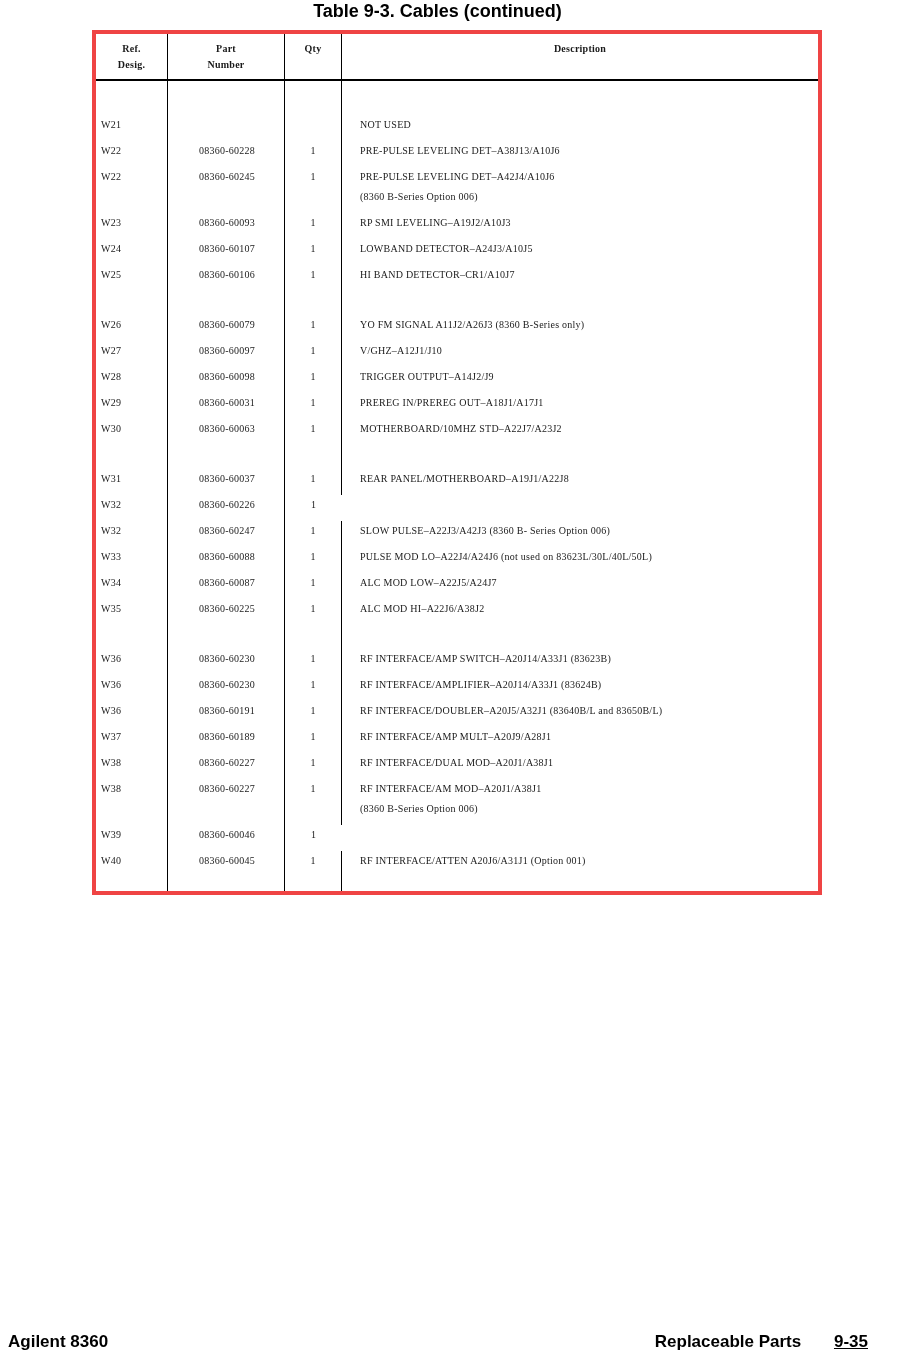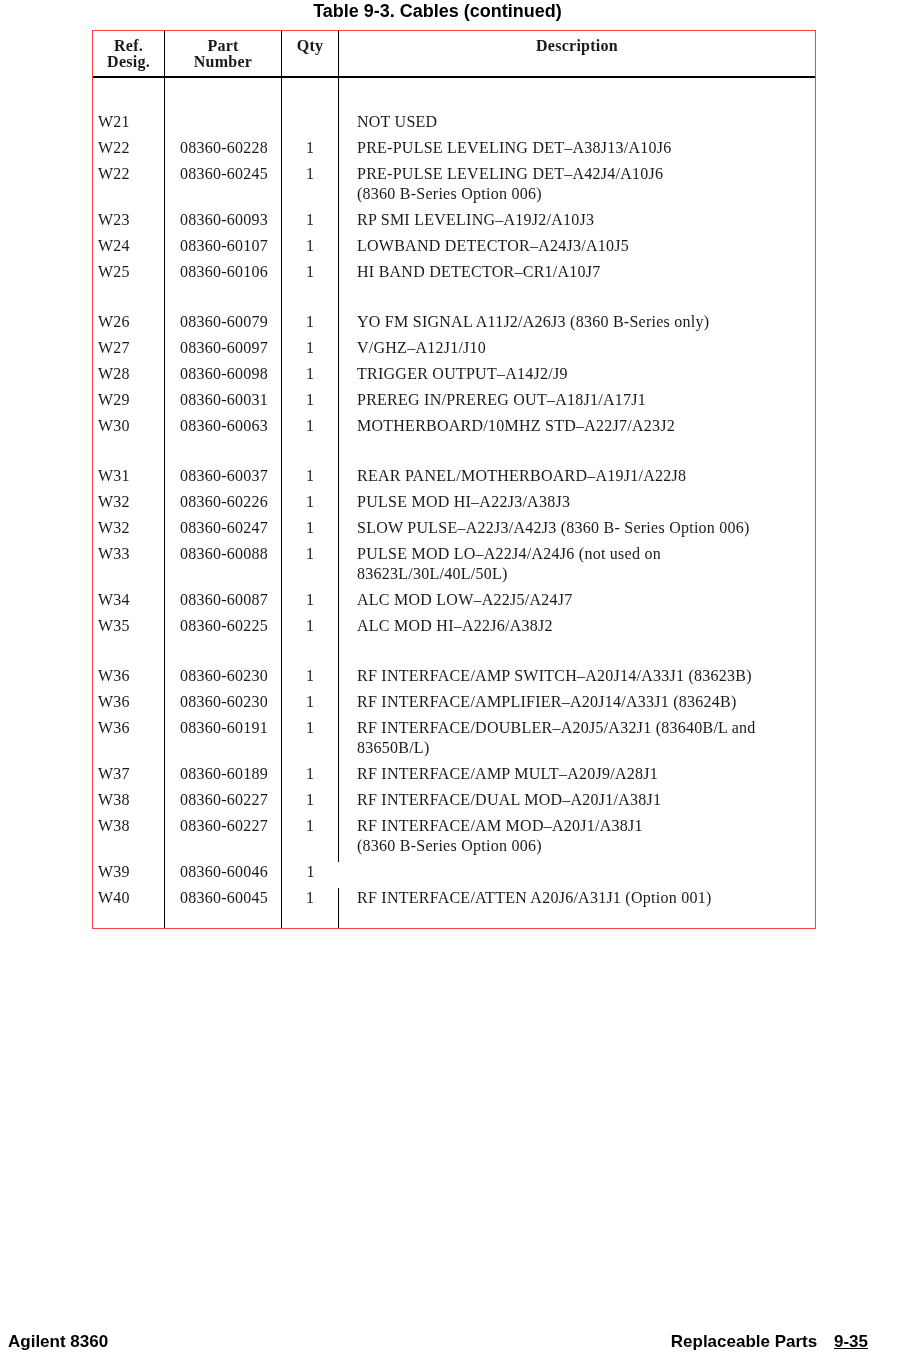--- a/index.html
+++ b/index.html
@@ -20,23 +20,23 @@
     font-family: "Liberation Sans", sans-serif;
     font-weight: 700;
     font-size: 18px;
     letter-spacing: 0px;
     color: #000;
   }
   .parts-table {
     position: absolute;
     left: 92px; top: 30px;
     width: 722px;
-    border: 1px solid #ef4444;
+    border: 4px solid #ef4444;
     font-family: "Liberation Serif", "DejaVu Serif", serif;
-    font-size: 16px;
+    font-size: 10px;
     letter-spacing: 0.25px;
     color: #1a1a1a;
     background: var(--paper, #fff);
   }
   .thead, .trow {
     display: grid;
     grid-template-columns: 72px 117px 57px 1fr;
   }
   .thead {
     border-bottom: 2px solid #000;
@@ -64,21 +64,21 @@
     position: absolute;
     left: 8px; right: 7px; top: 1332px;
     display: flex;
     justify-content: space-between;
     align-items: baseline;
     font-family: "Liberation Sans", sans-serif;
     font-weight: 700;
     font-size: 17px;
     color: #000;
   }
-  .footer .pageno { margin-left: 12px; text-decoration: underline; }
+  .footer .pageno { margin-left: 28px; text-decoration: underline; }
 </style>
 </head>
 <body>
 
 <div class="page">
 
   <div class="title">Table 9-3. Cables (continued)</div>
 
   <div class="parts-table">
     <div class="thead">
@@ -288,23 +288,20 @@
         <div class="trow">
           <div class="cell c-ref">
             <div class="line">W32</div>
           </div>
           <div class="cell c-part">
             <div class="line">08360-60226</div>
           </div>
           <div class="cell c-qty">
             <div class="line">1</div>
           </div>
-          <div class="cell c-desc">
-            <div class="line">PULSE MOD HI–A22J3/A38J3</div>
-          </div>
         </div>
         <div class="trow">
           <div class="cell c-ref">
             <div class="line">W32</div>
           </div>
           <div class="cell c-part">
             <div class="line">08360-60247</div>
           </div>
           <div class="cell c-qty">
             <div class="line">1</div>

